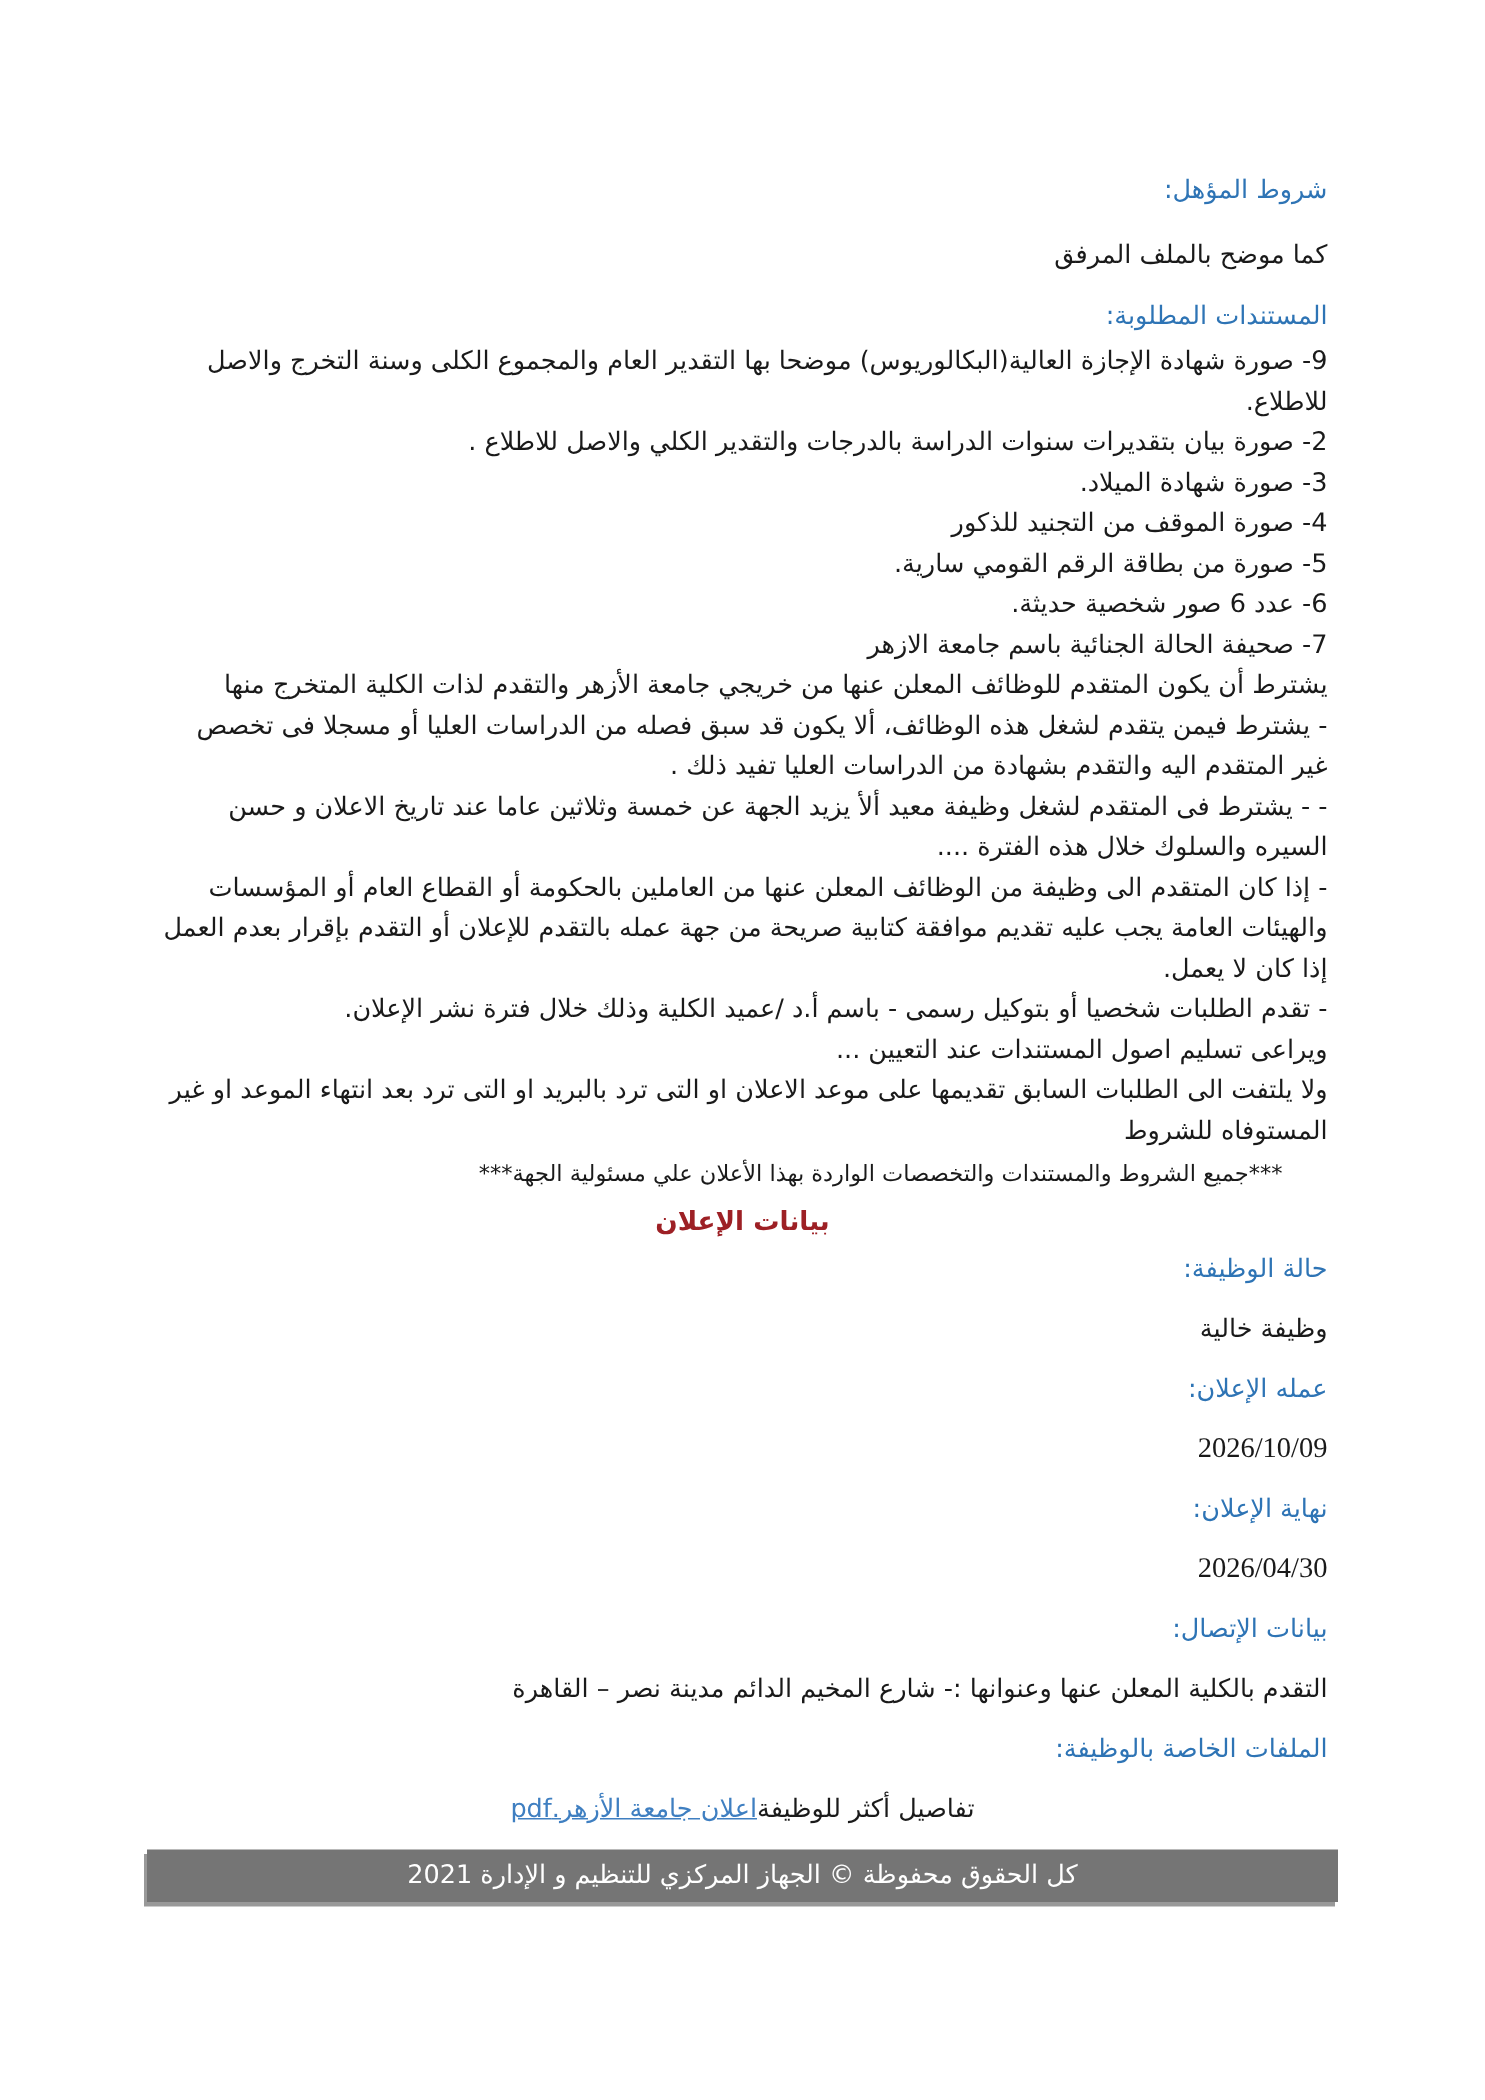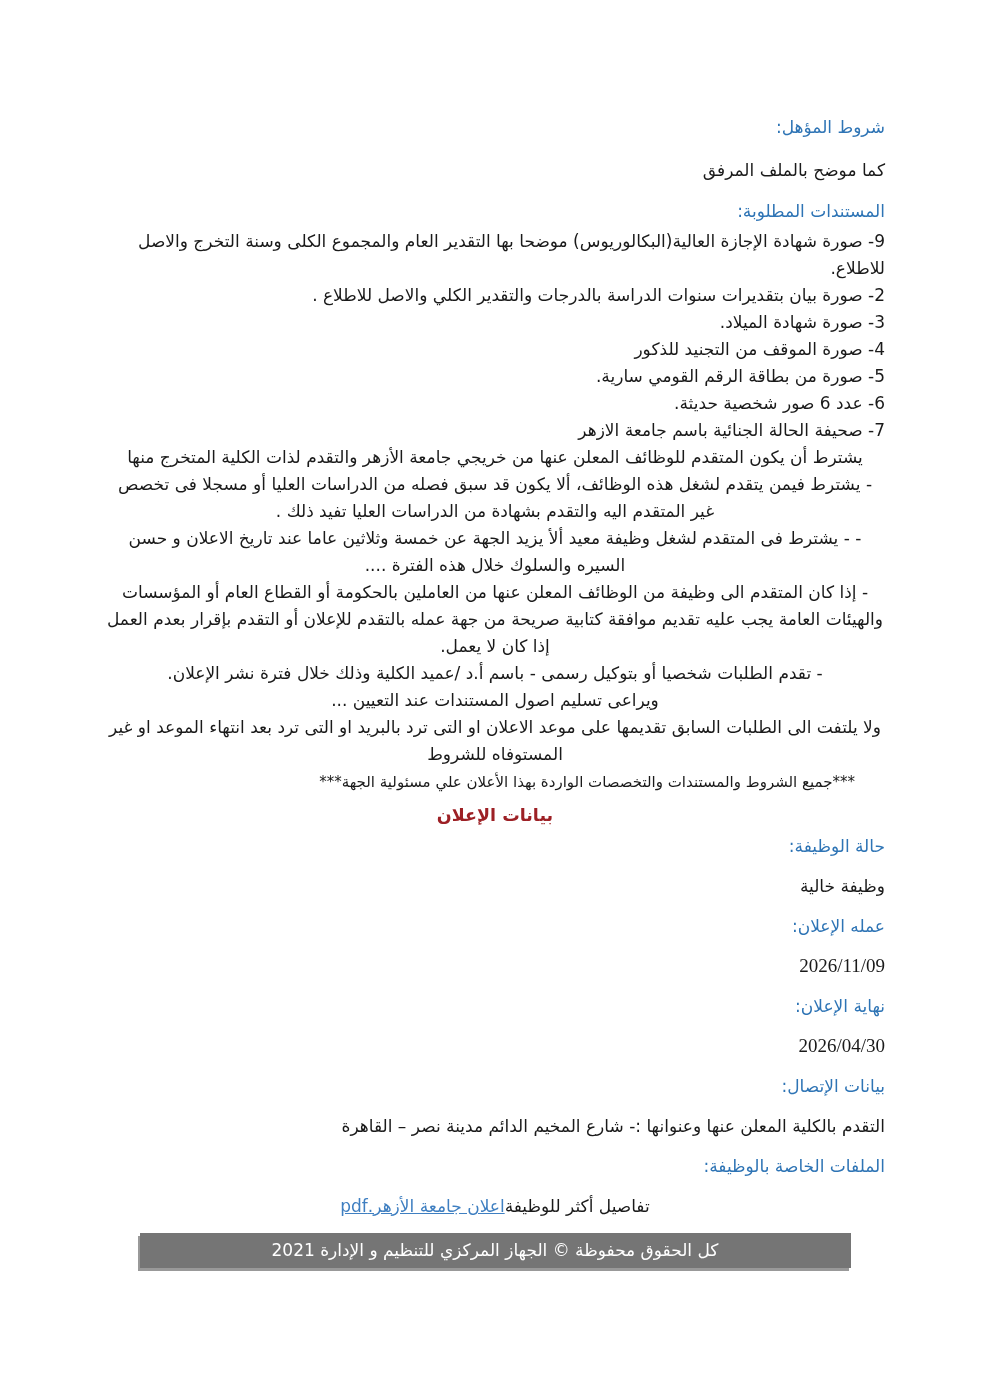--- a/index.html
+++ b/index.html
@@ -29,21 +29,21 @@
   .plain-line{
     font-size:17px;line-height:22px;text-align:right;color:var(--body-text);
   }
   .qual-label{margin-bottom:21px;}
   .qual-value{margin-bottom:19px;}
   .docs-label{margin-bottom:6px;}
   .doc-list .doc-item{
     font-size:17px;line-height:27px;text-align:right;
   }
   .conditions .cond{
-    font-size:17px;line-height:27px;text-align:center;
+    font-size:17px;line-height:27px;text-align:right;
   }
   .disclaimer{
     font-size:15px;line-height:27px;text-align:right;
     padding-left:6px;margin-left:0;margin-right:0;
     padding-right:0;margin-top:0;
     text-align:right;
     margin-left:30px;
     margin-right:0;
     direction:rtl;
     padding-top:1px;
@@ -74,21 +74,21 @@
     font-size:17px;line-height:22px;
     margin-top:6px;margin-bottom:16px;
   }
   .file-line .more-details{color:var(--body-text);}
   .file-line a{
     color:var(--link-blue);
     text-decoration:underline;
     cursor:pointer;
   }
   .footer-bar{
-    width:711px;
+    width:794px;
     margin:6px auto 0 auto;
     background:var(--footer-bg);
     color:var(--footer-text);
     font-size:17px;
     text-align:center;
     padding:7px 0 8px 0;
     box-shadow:-2px 3px 0 rgba(70,70,70,0.55);
   }
 </style>
 </head>
@@ -123,21 +123,21 @@
 
   <div class="disclaimer">***جميع الشروط والمستندات والتخصصات الواردة بهذا الأعلان علي مسئولية الجهة***</div>
 
   <div class="section-heading">بيانات الإعلان</div>
 
   <div>
     <div class="field-label">حالة الوظيفة:</div>
     <div class="field-value">وظيفة خالية</div>
 
     <div class="field-label">عمله الإعلان:</div>
-    <div class="field-value date">2026/11/09</div>
+    <div class="field-value date">2026/10/09</div>
 
     <div class="field-label">نهاية الإعلان:</div>
     <div class="field-value date">2026/04/30</div>
 
     <div class="field-label">بيانات الإتصال:</div>
     <div class="field-value">التقدم بالكلية المعلن عنها وعنوانها :- شارع المخيم الدائم مدينة نصر – القاهرة</div>
 
     <div class="field-label">الملفات الخاصة بالوظيفة:</div>
   </div>
 

